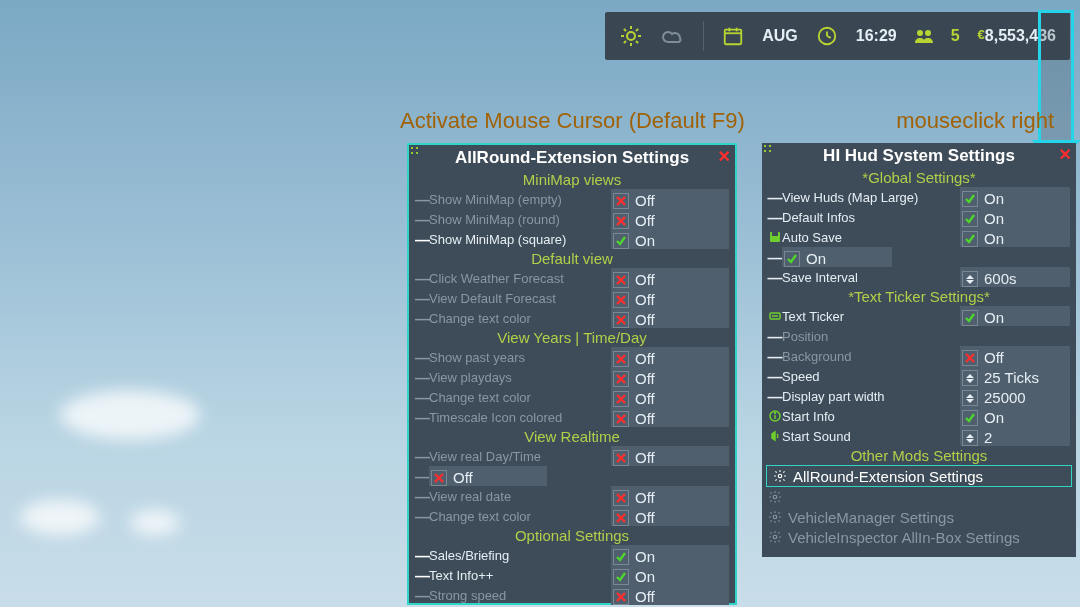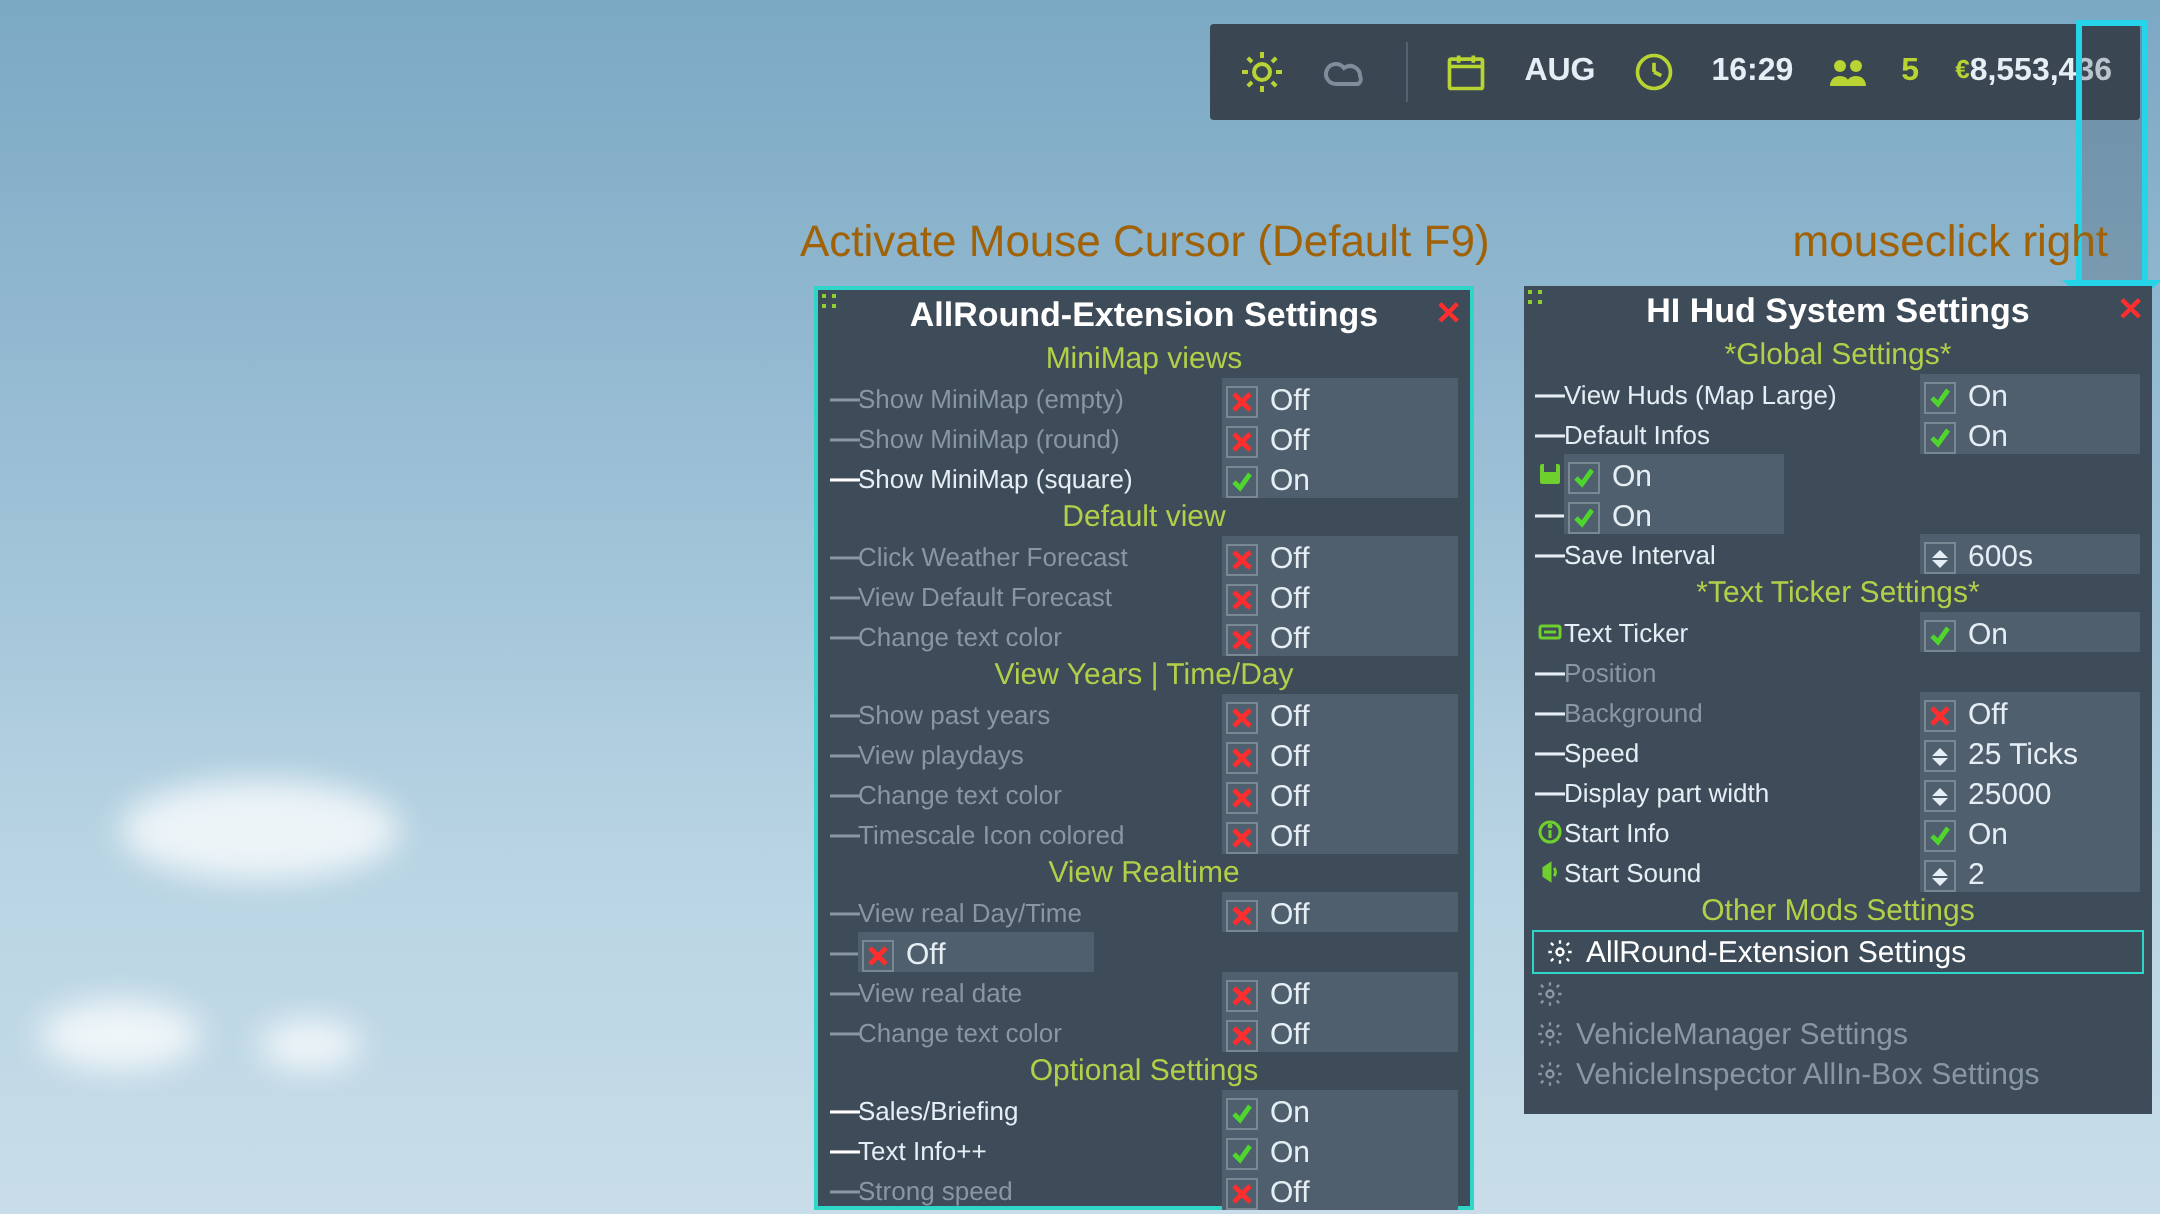--- a/index.html
+++ b/index.html
@@ -427,20 +427,21 @@
           <span class="valtxt">On</span>
         </div>
       </div>
       <div class="row">
         <span class="iconcell">
           <svg viewBox="0 0 12 12" fill="#6fcf2e">
             <rect x="1" y="1" width="10" height="10" rx="1"></rect>
             <rect x="3" y="1" width="6" height="4" fill="#3e4b58"></rect>
           </svg>
         </span>
+        <span class="label">Auto Save</span>
         <div class="ctrl-col">
           <div class="chk on">
             <svg viewBox="0 0 12 12">
               <path d="M2 6l3 3 5-7" fill="none" stroke="currentColor" stroke-width="2.4"></path>
             </svg>
           </div>
           <span class="valtxt">On</span>
         </div>
       </div>
       <div class="row">

